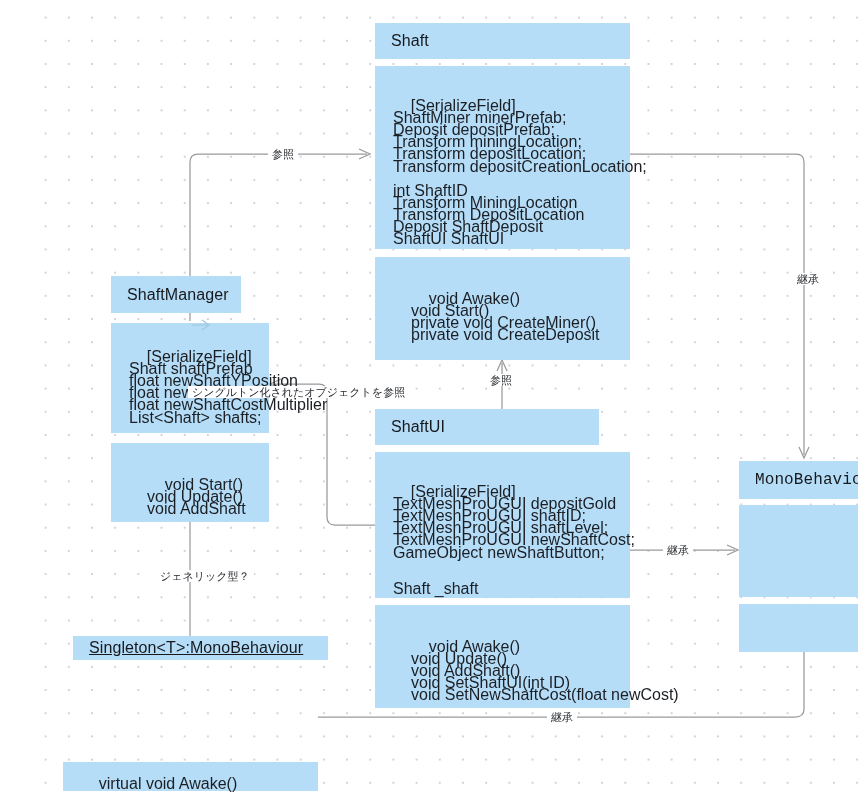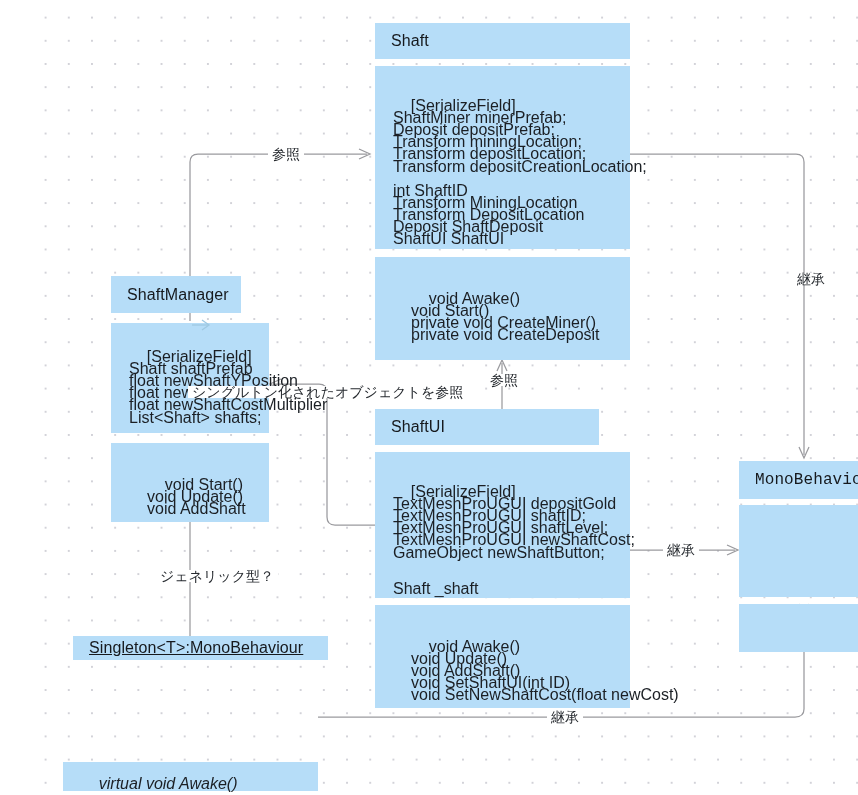--- a/index.html
+++ b/index.html
@@ -42,34 +42,33 @@
   }
   .uml-body.meth {
     padding-top: 24px;
     padding-left: 36px;
   }
   .uml-body.compact {
     padding-top: 16px;
   }
   .uml-body.thin {
     padding-top: 4px;
-    font-style: italic;
   }
   .edge-label {
     position: absolute;
     font-size: 9.4px;
     color: #30343a;
     background: #ffffff;
     padding: 0 4px;
     white-space: nowrap;
     z-index: 4;
     line-height: 12px;
   }
   .edge-label.jp {
-    font-size: 14px;
+    font-size: 11px;
     color: #262a2f;
   }
   svg.edges {
     position: absolute;
     left: 0;
     top: 0;
     width: 858px;
     height: 795px;
     z-index: 2;
     overflow: visible;

